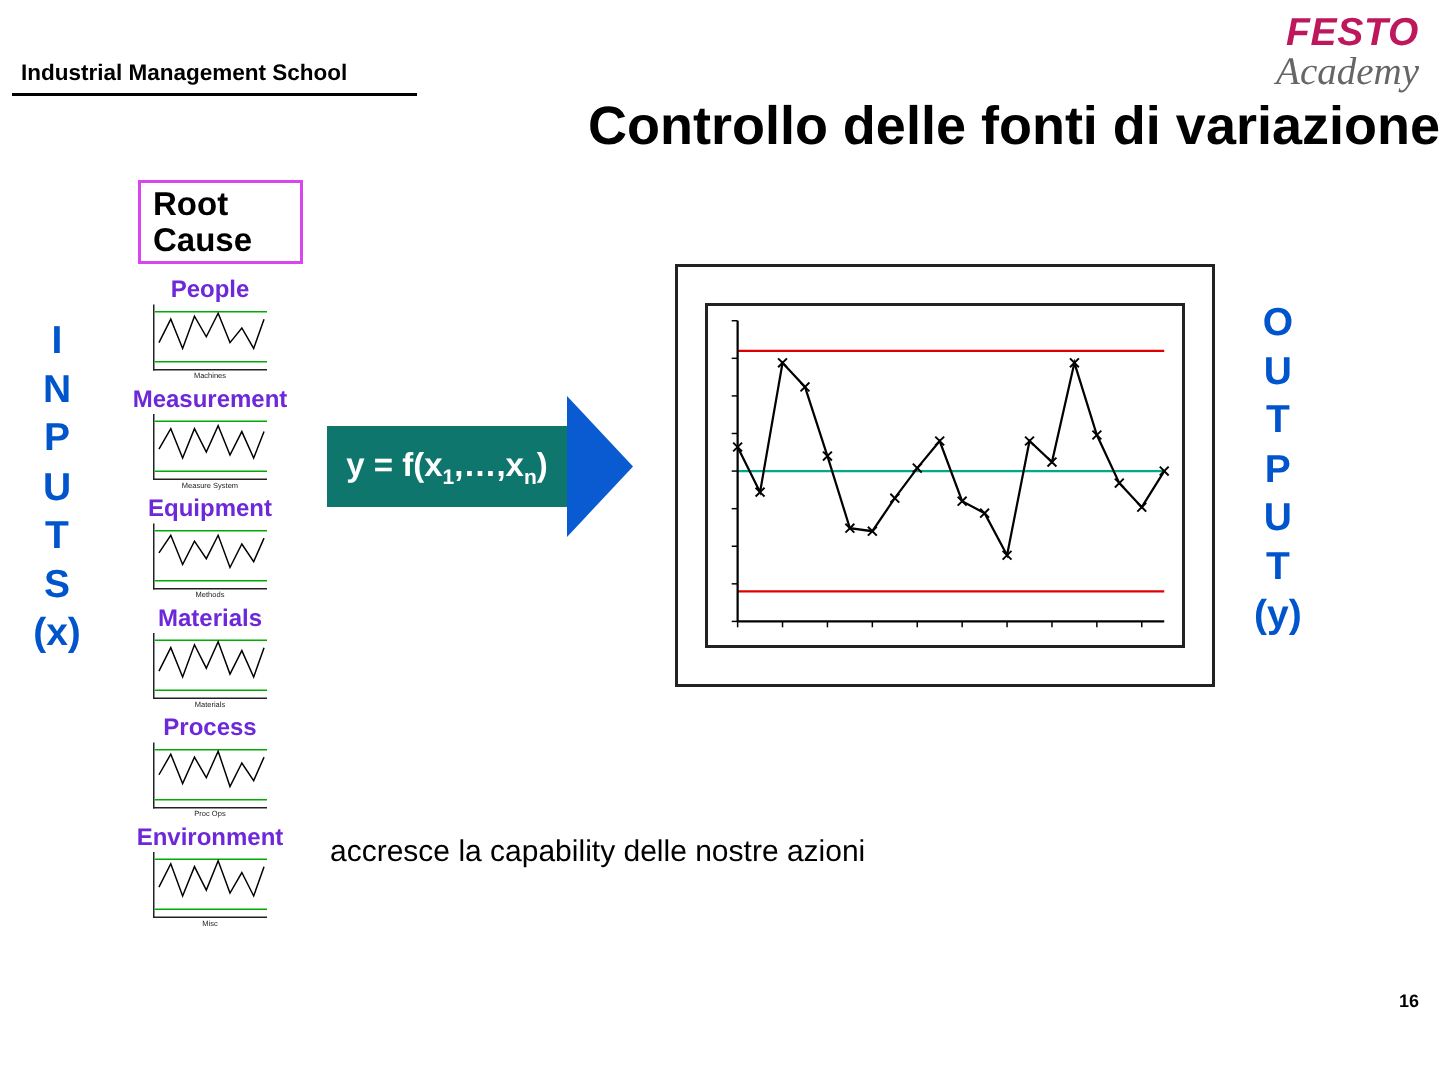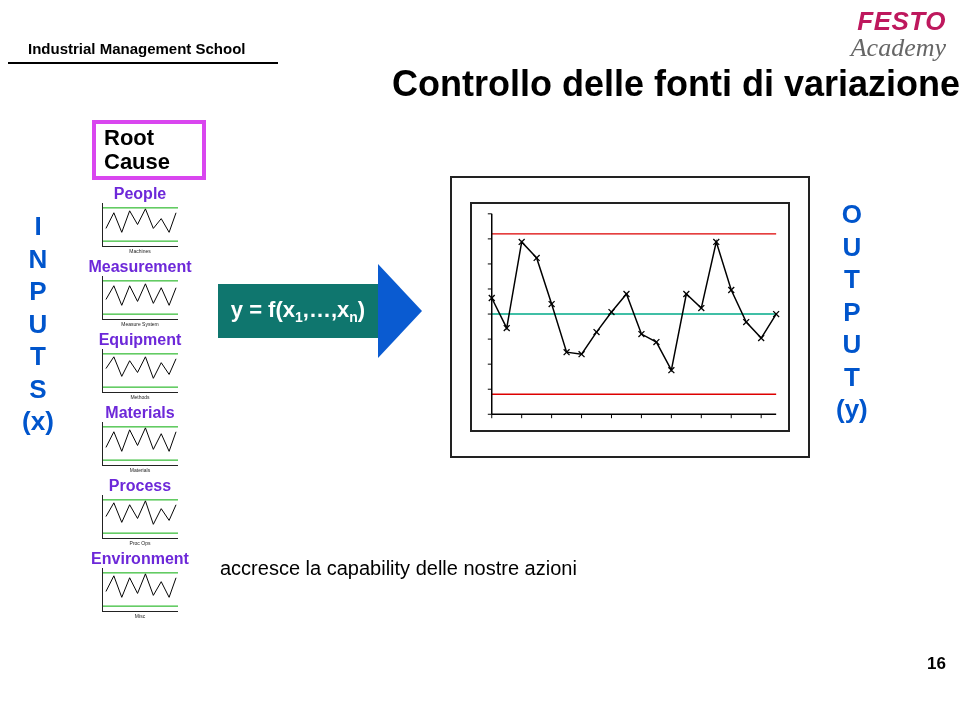--- a/index.html
+++ b/index.html
@@ -9,21 +9,21 @@
     background: #fff;
     font-family: Arial, Helvetica, sans-serif;
     position: relative;
     overflow: hidden;
   }
 
   
   .header-line {
     font-size: 15px;
     font-weight: bold;
-    padding: 40px 0 0 28px;
+    padding: 40px 0 0 14px;
   }
   .header-underline {
     position: absolute;
     top: 62px;
     left: 8px;
     width: 270px;
     height: 2px;
     background: #000;
   }
   .title {
@@ -56,21 +56,21 @@
     font-size: 26px;
     line-height: 1.1;
     text-align: center;
   }
 
   
   .root-cause {
     position: absolute;
     left: 92px;
     top: 120px;
-    border: 4px solid #d946ef;
+    border: 2px solid #d946ef;
     padding: 2px 32px 2px 8px;
     font-size: 22px;
     font-weight: bold;
     line-height: 1.1;
   }
 
   
   .inputs-col {
     position: absolute;
     left: 18px;
@@ -187,21 +187,21 @@
     font-size: 20px;
     color: #000;
     line-height: 1.8;
   }
 
   
   .page-num {
     position: absolute;
     right: 14px;
     bottom: 38px;
-    font-size: 17px;
+    font-size: 12px;
     font-weight: bold;
   }
 </style>
 </head>
 <body>
 
 <div class="header-line">Industrial Management School</div>
 <div class="header-underline"></div>
 <div class="title">Controllo delle fonti di variazione</div>
 

